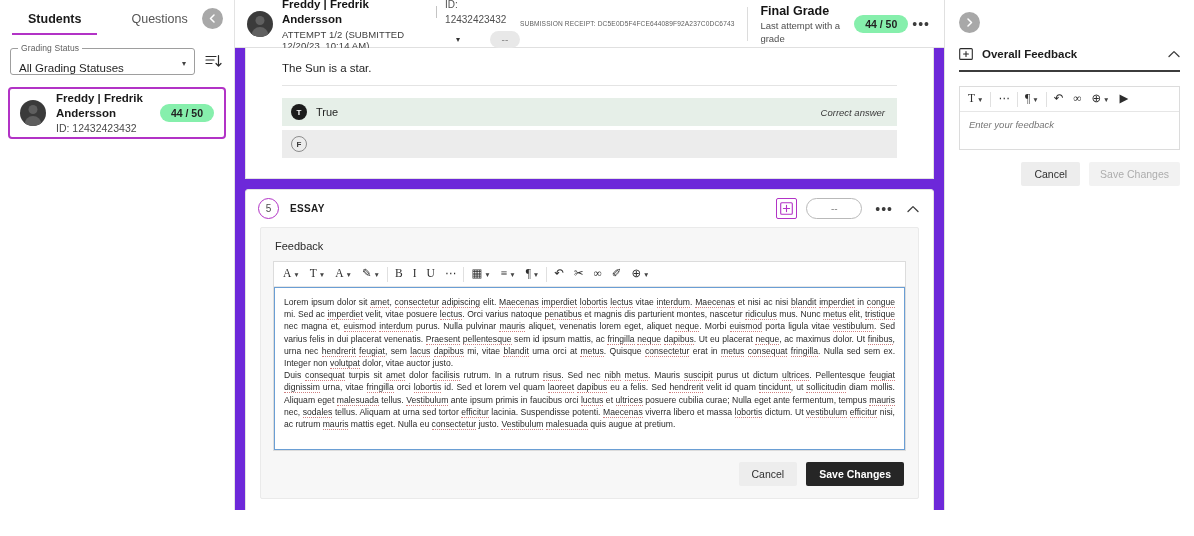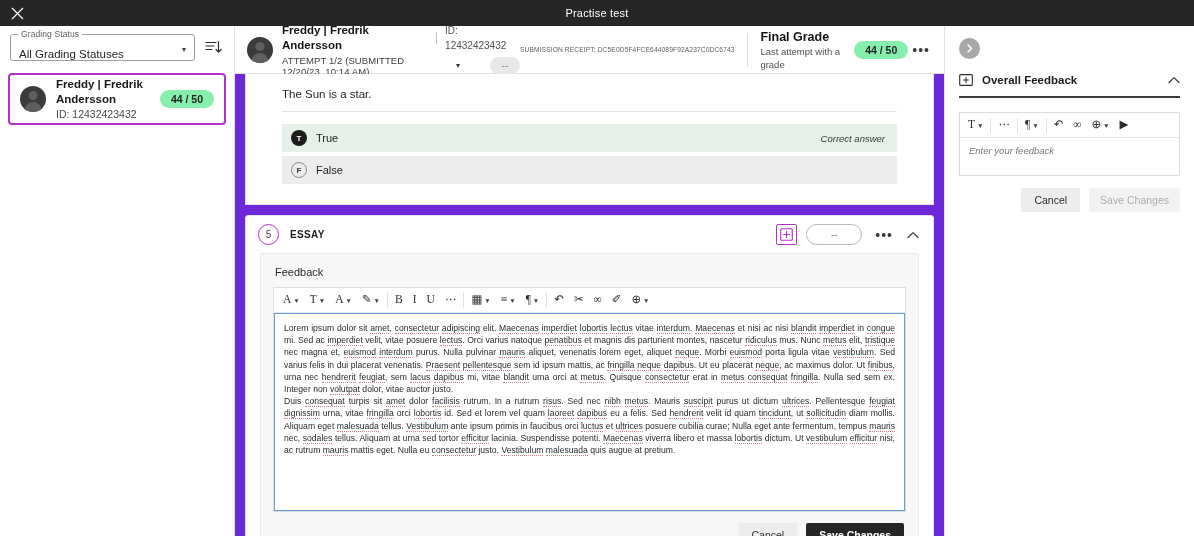--- a/index.html
+++ b/index.html
@@ -197,21 +197,21 @@
     display: flex; align-items: center; gap: 2px; padding: 0 5px;
     color: #2d2d2d; cursor: pointer; height: 20px;
   }
   .tb-caret { font-size: 6.5px; color: #444; }
   .tb-sep { width: 1px; height: 15px; background: #e0e0e0; margin: 0 2px; }
   .tb-glyph { font-size: 11.5px; line-height: 1; font-family: "Liberation Serif", serif; }
 
   .editor-text {
     border: 1px solid #6a9ed4; margin: 0; padding: 8px 9px 10px 9px;
     font-size: 8.6px; line-height: 12.2px; color: #2a2a2a; text-align: justify;
-    height: 198px; overflow: hidden;
+    height: 163px; overflow: hidden;
   }
   .editor-text p { margin: 0 0 0 0; }
   .editor-text .spell { border-bottom: 1px dotted #d08080; }
 
   .fb-actions { display: flex; justify-content: flex-end; align-items: center; gap: 9px; padding: 11px 2px 2px 2px; }
   .btn-cancel {
     background: #ededed; color: #2f2f2f; border: none; border-radius: 2px;
     font-size: 10.5px; padding: 6px 13px; cursor: pointer; font-family: inherit;
   }
   .btn-save {
@@ -245,33 +245,34 @@
     font-size: 10.5px; padding: 6px 11px; font-family: inherit; cursor: default;
   }
 
   svg { display:block; }
 </style>
 </head>
 <body>
 
 <div class="app">
 
-  <div class="topbar">
-    <div class="close">
-      <svg width="13" height="13" viewBox="0 0 13 13">
-          <path d="M1 1 L12 12 M12 1 L1 12" stroke="#ffffff" stroke-width="1.2" fill="none"></path>
-        </svg>
-    </div>
-    <div class="title">Practise test</div>
-  </div>
 
   <div class="body">
 
     <div class="sidebar">
 
+      <div class="tabs">
+        <div class="tab active tab-students">Students</div>
+        <div class="tab tab-questions">Questions</div>
+        <div class="collapse-btn">
+          <svg width="9" height="9" viewBox="0 0 9 9">
+              <path d="M6 1 L2.5 4.5 L6 8" stroke="#ffffff" stroke-width="1.5" fill="none" stroke-linecap="round" stroke-linejoin="round"></path>
+            </svg>
+        </div>
+      </div>
 
       <div class="filter-row">
         <div class="select-wrap">
           <span class="select-label">Grading Status</span>
           <span class="select-value">All Grading Statuses</span>
           <span class="select-caret">▾</span>
         </div>
         <div class="sort-btn">
           <svg width="17" height="17" viewBox="0 0 17 17">
             <path d="M1 3.5 H11 M1 7 H9 M1 10.5 H7" stroke="#2b2b2b" stroke-width="1.2" fill="none" stroke-linecap="round"></path>
@@ -324,21 +325,20 @@
           <div class="q-tf">
             <div class="q-text">The Sun is a star.</div>
             <div class="q-hr"></div>
             <div class="answer-row correct">
               <span class="ans-badge filled">T</span>
               <span class="ans-label">True</span>
               <span class="correct-tag">Correct answer</span>
             </div>
             <div class="answer-row other">
               <span class="ans-badge hollow">F</span>
-              <span class="ans-label">False</span>
             </div>
           </div>
         </div>
 
         <div class="card">
           <div class="essay-head">
             <div class="q-num">5</div>
             <div class="q-type">ESSAY</div>
             <div class="essay-head-spacer"></div>
             <div class="rubric-btn">

